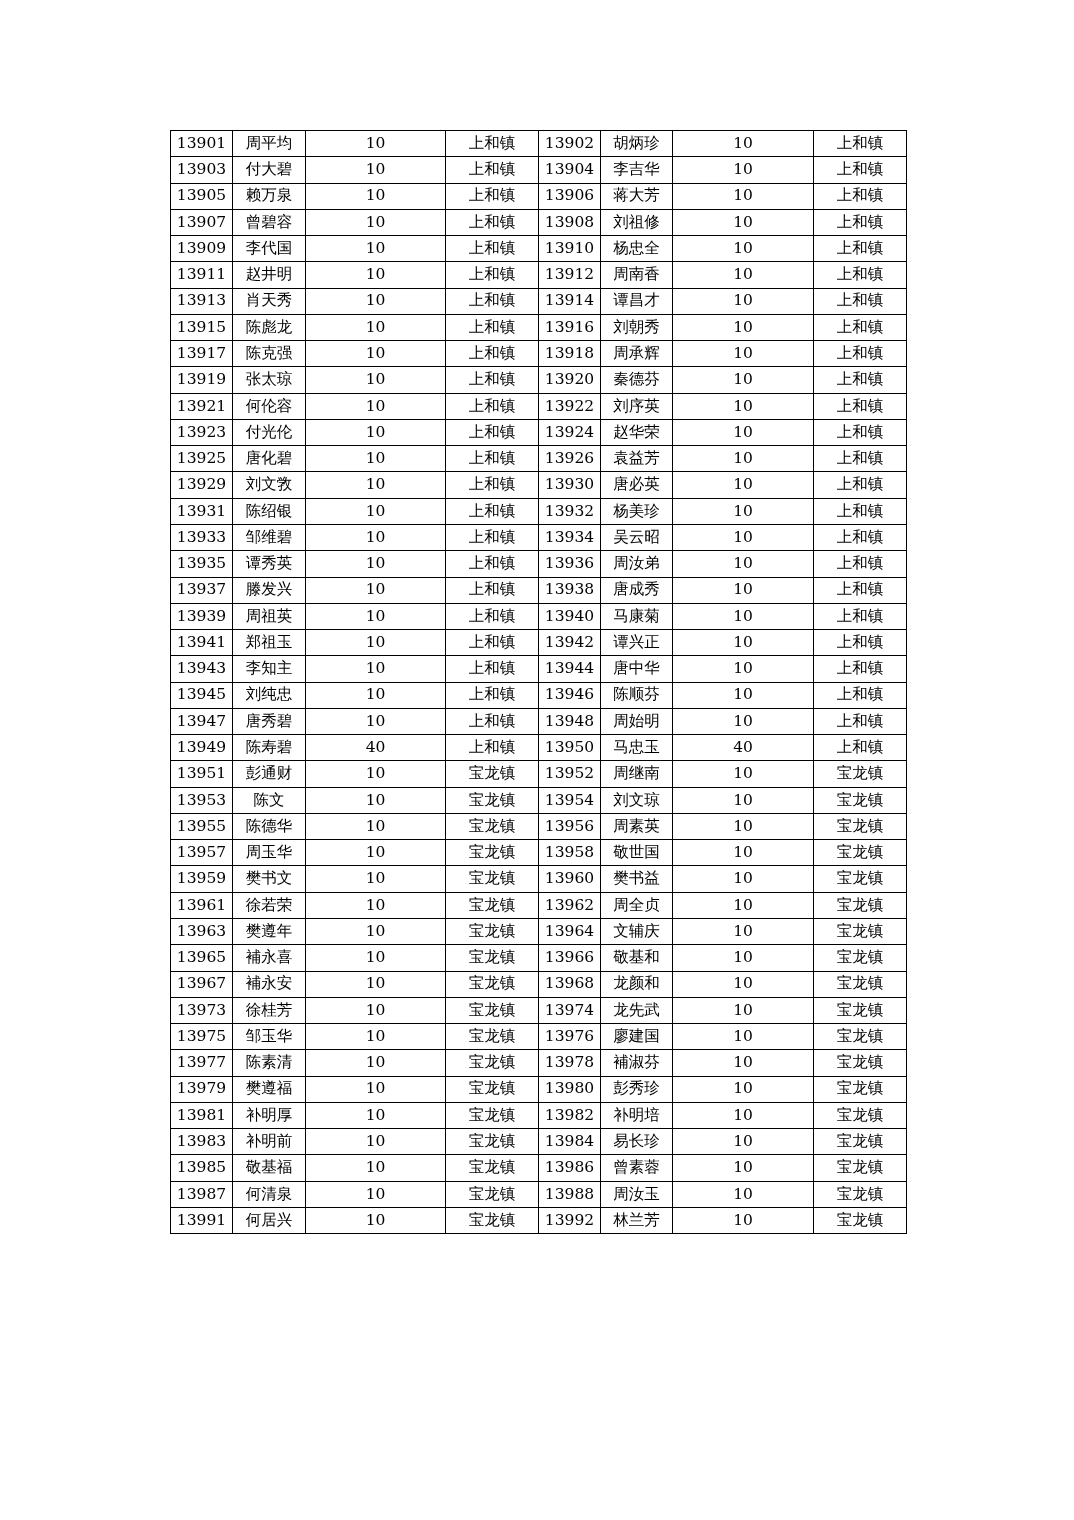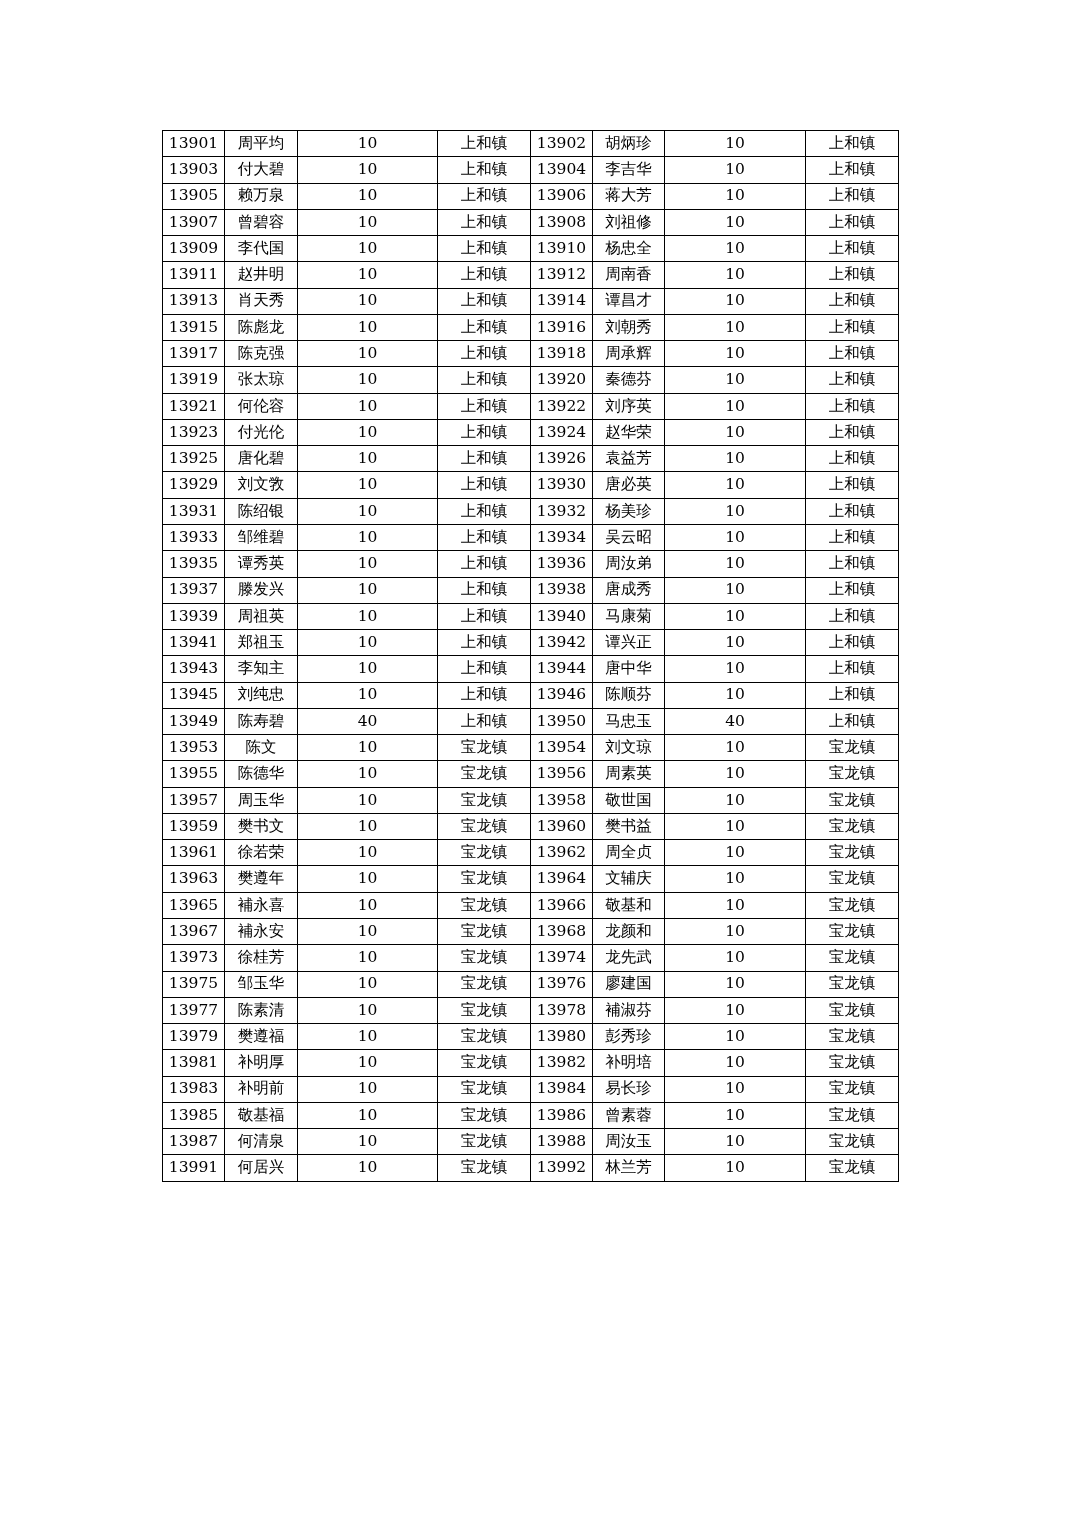--- a/index.html
+++ b/index.html
@@ -12,21 +12,21 @@
     overflow: hidden;
   }
   .page {
     position: relative;
     width: 1074px;
     height: 1520px;
     background: #ffffff;
   }
   table.roster {
     position: absolute;
-    left: 162px;
+    left: 170px;
     top: 130px;
     border-collapse: collapse;
     table-layout: fixed;
     width: 736px;
   }
   table.roster td {
     border: 1px solid #000000;
     height: 26.28px;
     text-align: center;
     vertical-align: middle;
@@ -271,28 +271,48 @@
           <td class="c-id">13945</td>
           <td class="c-name">刘纯忠</td>
           <td class="c-amount">10</td>
           <td class="c-town">上和镇</td>
           <td class="c-id">13946</td>
           <td class="c-name">陈顺芬</td>
           <td class="c-amount">10</td>
           <td class="c-town">上和镇</td>
         </tr>
         <tr>
+          <td class="c-id">13947</td>
+          <td class="c-name">唐秀碧</td>
+          <td class="c-amount">10</td>
+          <td class="c-town">上和镇</td>
+          <td class="c-id">13948</td>
+          <td class="c-name">周始明</td>
+          <td class="c-amount">10</td>
+          <td class="c-town">上和镇</td>
+        </tr>
+        <tr>
           <td class="c-id">13949</td>
           <td class="c-name">陈寿碧</td>
           <td class="c-amount">40</td>
           <td class="c-town">上和镇</td>
           <td class="c-id">13950</td>
           <td class="c-name">马忠玉</td>
           <td class="c-amount">40</td>
           <td class="c-town">上和镇</td>
+        </tr>
+        <tr>
+          <td class="c-id">13951</td>
+          <td class="c-name">彭通财</td>
+          <td class="c-amount">10</td>
+          <td class="c-town">宝龙镇</td>
+          <td class="c-id">13952</td>
+          <td class="c-name">周继南</td>
+          <td class="c-amount">10</td>
+          <td class="c-town">宝龙镇</td>
         </tr>
         <tr>
           <td class="c-id">13953</td>
           <td class="c-name">陈文</td>
           <td class="c-amount">10</td>
           <td class="c-town">宝龙镇</td>
           <td class="c-id">13954</td>
           <td class="c-name">刘文琼</td>
           <td class="c-amount">10</td>
           <td class="c-town">宝龙镇</td>

